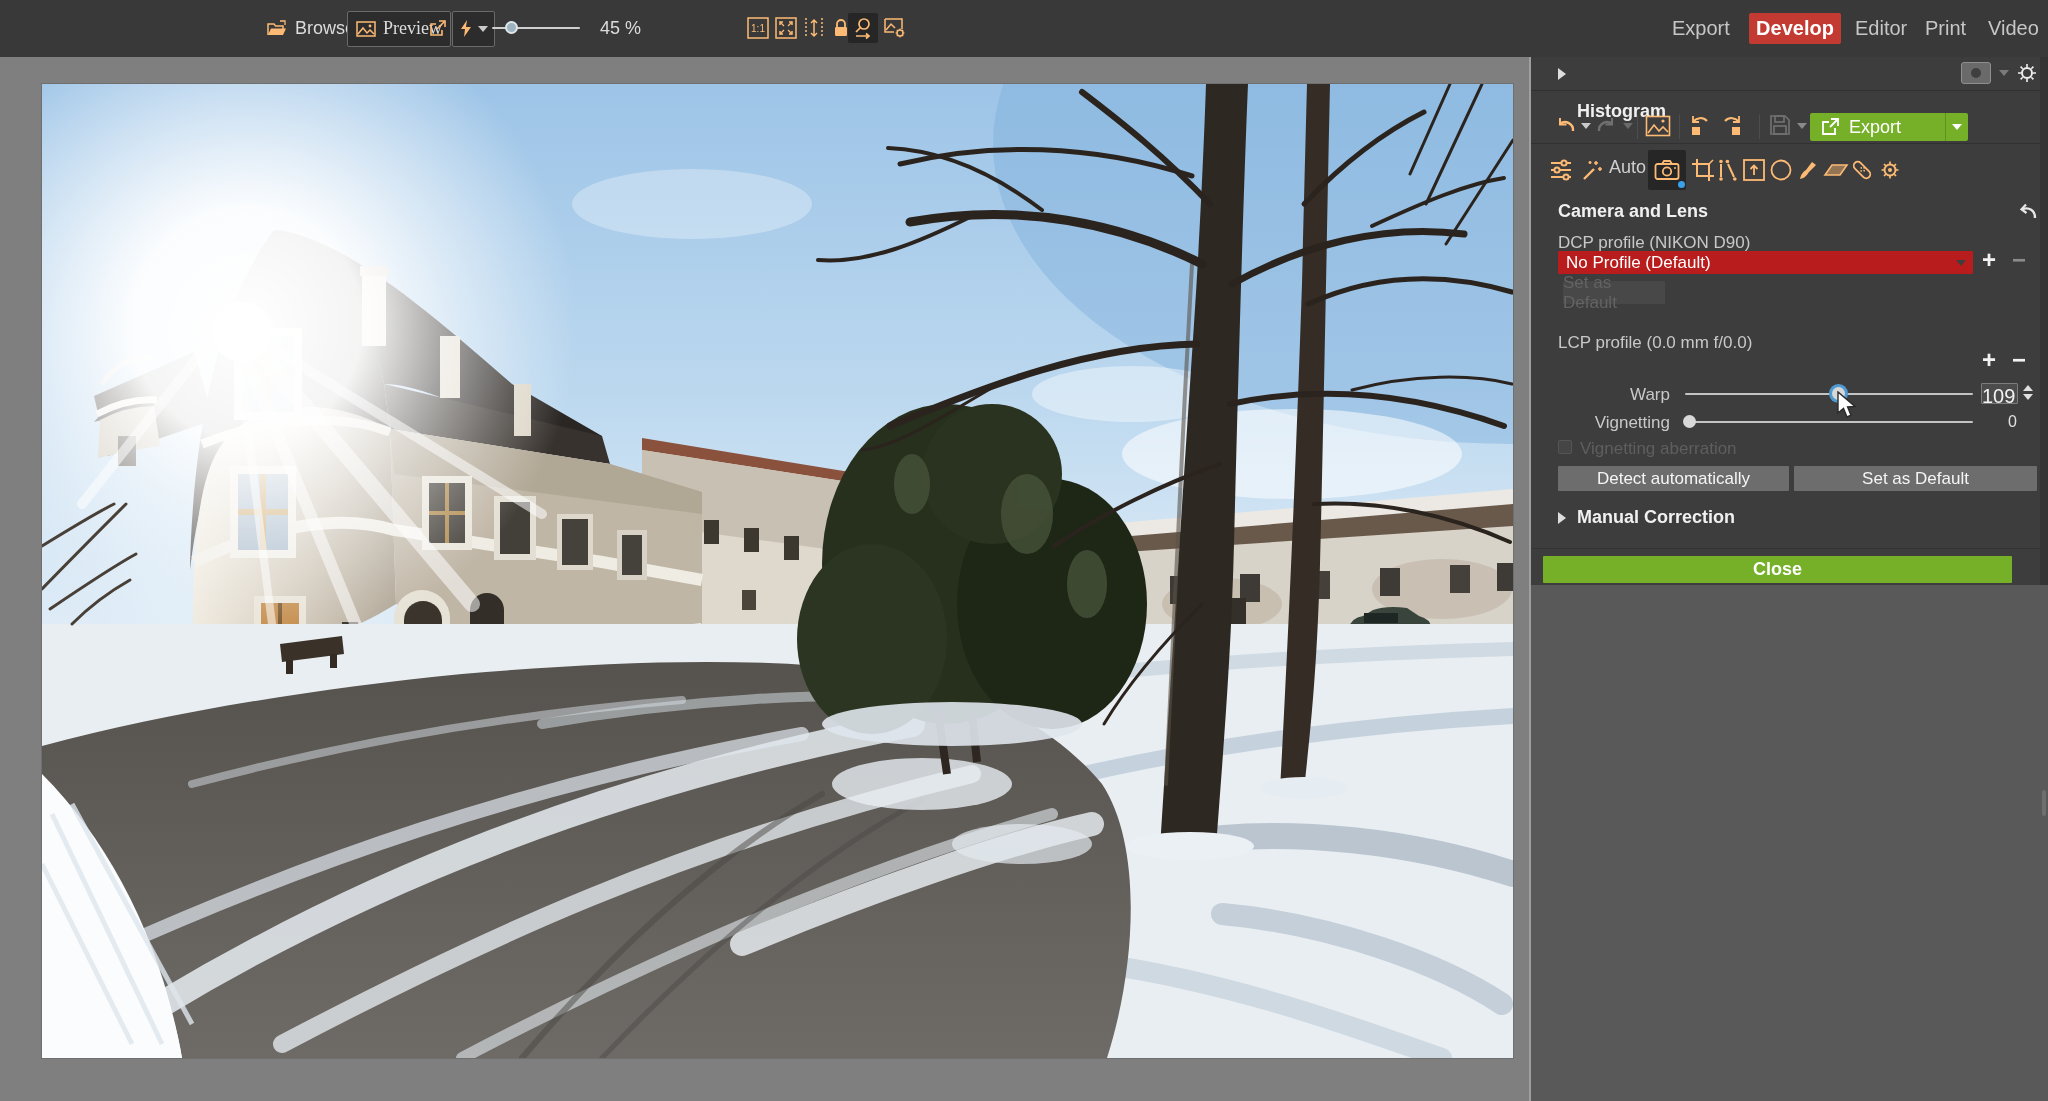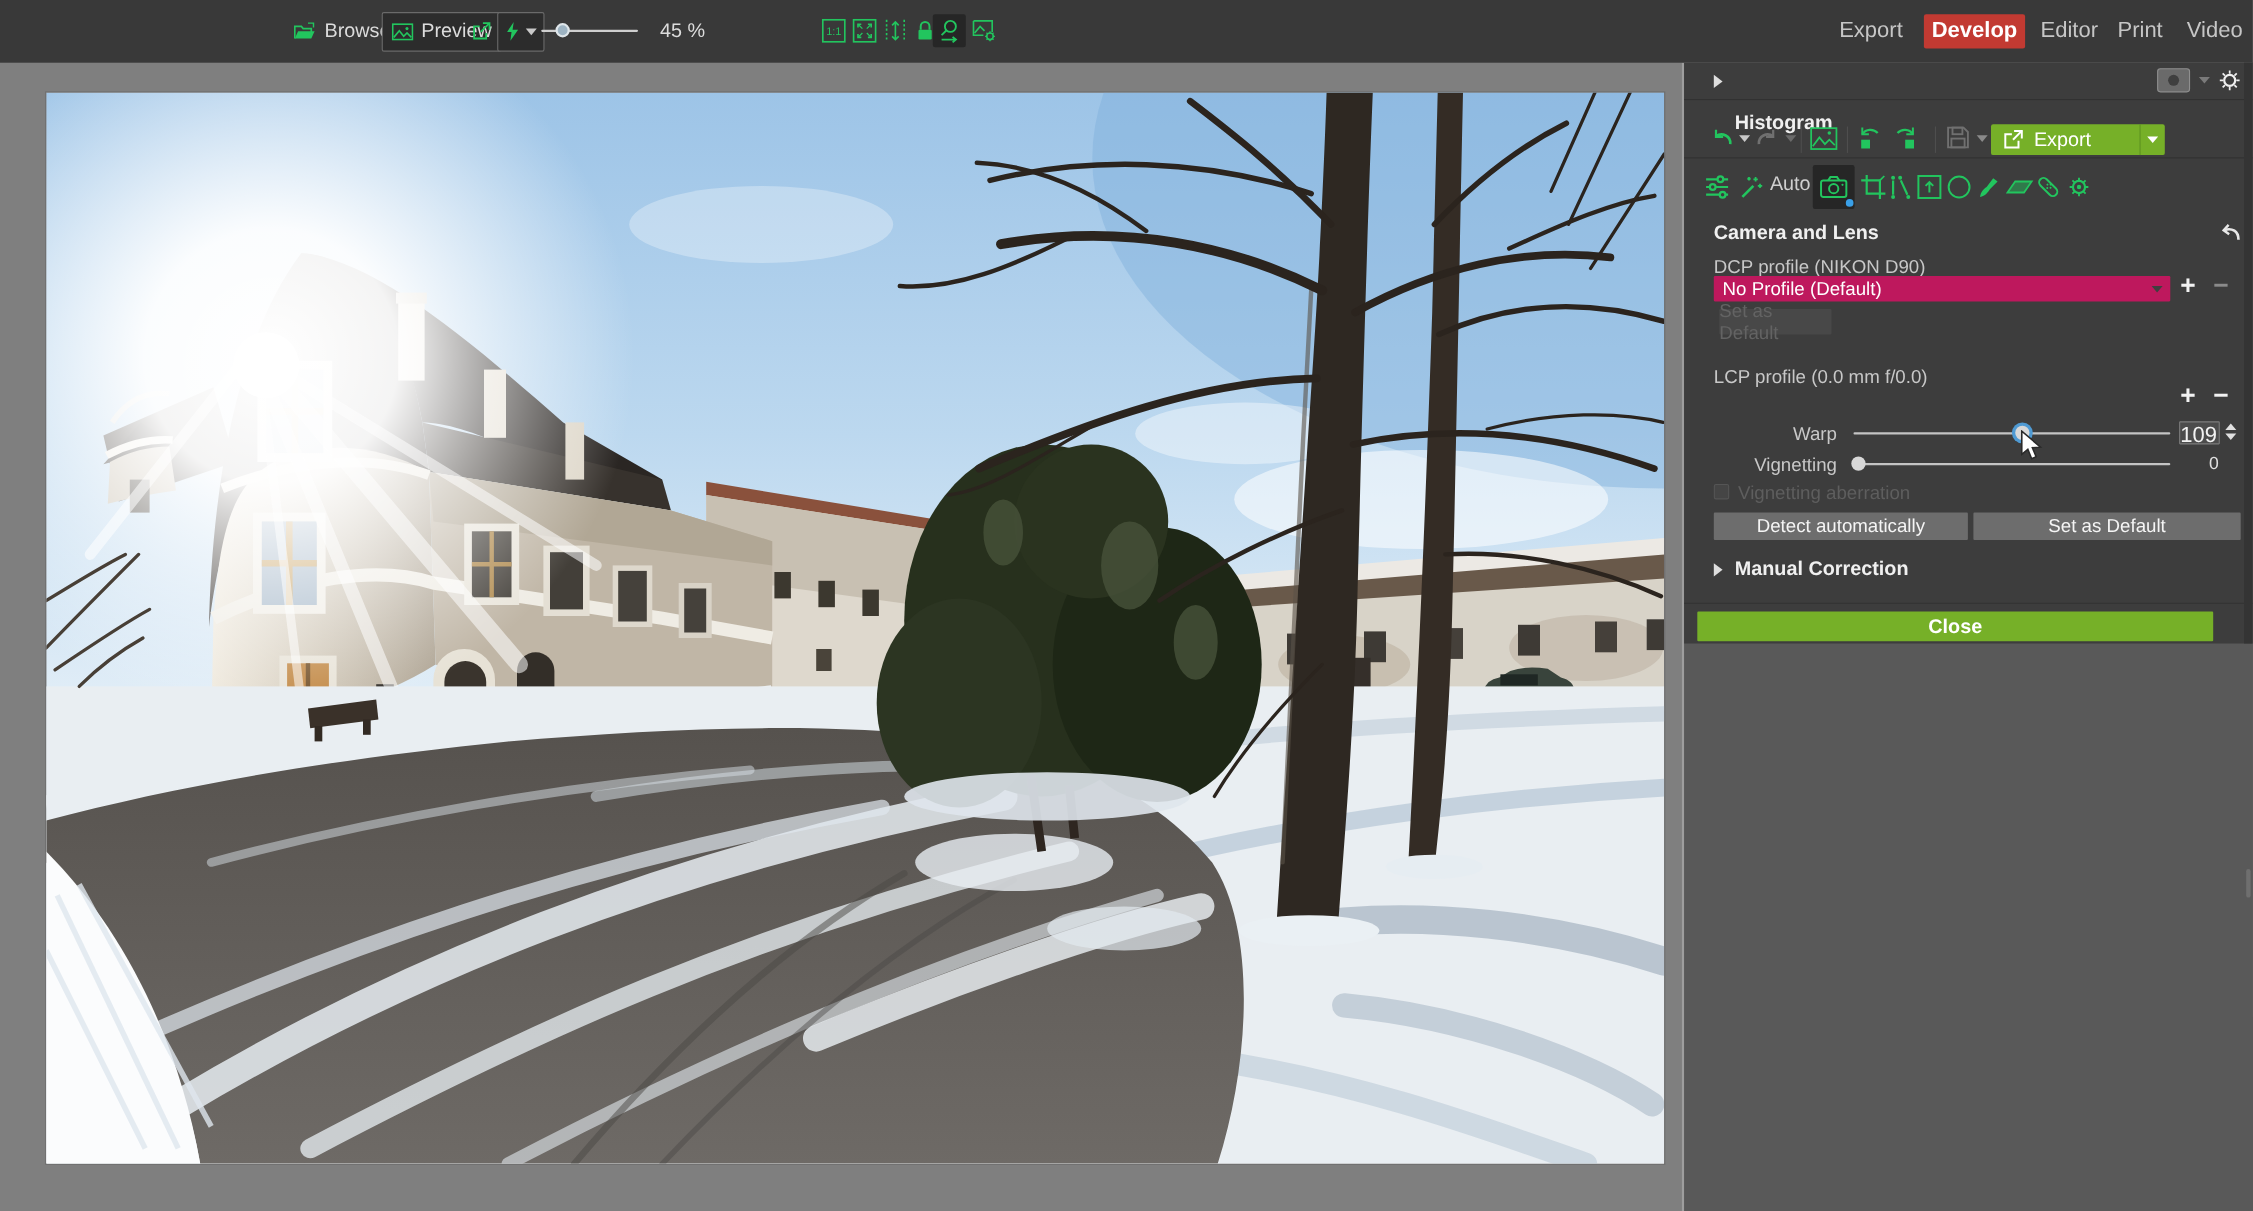--- a/index.html
+++ b/index.html
@@ -2,23 +2,23 @@
 <html style="--green: #76b028; --red: #c23a32; --blue: #4f9ad3;"><head>
 <meta charset="utf-8">
 <style>
   html,body{margin:0;padding:0;background:#222;}
   .app{position:relative;width:2048px;height:1101px;background:#7f7f7f;overflow:hidden;
        font-family:"Liberation Sans","DejaVu Sans",sans-serif;-webkit-font-smoothing:antialiased;}
   
   .topbar{position:absolute;left:0;top:0;width:2048px;height:57px;background:#393939;z-index:5;}
   .topbar *{box-sizing:border-box;}
   .tb{position:absolute;display:flex;align-items:center;height:57px;color:#dcdcdc;font-size:18px;}
-  .tb-btn{display:flex;align-items:center;gap:7px;padding:0 8px;height:36px;border:1px solid transparent;border-radius:2px;}
+  .tb-btn{display:flex;align-items:center;gap:7px;padding:0 8px;height:36px;border:1px solid transparent;border-radius:2px;font-family:Liberation Serif, serif;}
   .tb-btn.pressed{background:#2c2c2c;border-color:#6a6a6a;}
-  .icon{display:inline-flex;color:#22c55e;}
+  .icon{display:inline-flex;color:#fdba74;}
   .icon svg{display:block;}
   .icon.disabled{color:#707070;}
   .caret{width:0;height:0;border-left:5px solid transparent;border-right:5px solid transparent;border-top:6px solid #c9c9c9;display:inline-block;}
   .caret.dark{border-top-color:#3f3f3f;}
   .caret.dim{border-top-color:#7a7a7a;}
   .zoom-track{position:absolute;top:27px;width:88px;height:2px;background:#cfcfcf;border-radius:1px;}
   .zoom-handle{position:absolute;top:21px;width:13px;height:13px;border-radius:50%;background:#9db3c2;border:2px solid #dfe6ea;}
   .tool-box{position:absolute;top:13px;width:30px;height:30px;display:flex;align-items:center;justify-content:center;border-radius:2px;}
   .tool-box.pressed{background:#262626;}
   .tabs-label{position:absolute;height:57px;display:flex;align-items:center;font-size:20px;color:#c6c6c6;}
@@ -30,21 +30,21 @@
   .vdivider{position:absolute;left:1529px;top:57px;width:2px;height:1044px;background:#9e9e9e;z-index:4;}
   
   .panel{position:absolute;left:1531px;top:57px;width:517px;height:1044px;background:#595959;z-index:5;}
   .panel *{box-sizing:border-box;}
   .panel-top{position:absolute;left:0;top:0;width:517px;height:528px;background:#3d3d3d;}
   .p-abs{position:absolute;}
   .hsep{position:absolute;left:0;width:517px;height:1px;background:#313131;}
   .chev{width:0;height:0;border-top:6px solid transparent;border-bottom:6px solid transparent;border-left:8px solid #dedede;}
   .sect-title{font-size:18px;font-weight:bold;color:#f0f0f0;}
   .p-label{font-size:17px;color:#c8c8c8;}
-  .dropdown{position:absolute;height:23px;background:#be185d;color:#ffffff;font-size:17px;display:flex;align-items:center;
+  .dropdown{position:absolute;height:23px;background:#b91c1c;color:#ffffff;font-size:17px;display:flex;align-items:center;
     padding:0 26px 0 8px;border-radius:1px;white-space:nowrap;overflow:hidden;}
   .dropdown .caret{position:absolute;right:7px;top:9px;}
   .pm{position:absolute;font-size:24px;font-weight:bold;color:#f2f2f2;line-height:22px;width:24px;text-align:center;}
   .pm.disabled{color:#8b8b8b;}
   .gbtn{position:absolute;background:#6d6d6d;color:#f5f5f5;font-size:17px;display:flex;align-items:center;justify-content:center;border-radius:1px;}
   .gbtn.disabled{background:#484848;color:#636363;}
   .sl-track{position:absolute;height:2px;background:#c4c4c4;border-radius:1px;}
   .sl-handle{position:absolute;width:13px;height:13px;border-radius:50%;background:#d8d8d8;}
   .sl-handle.focus{box-shadow:0 0 0 3px var(--blue);}
   .val-box{position:absolute;width:37px;height:21px;background:#4c4c4c;border:1px solid #7c7c7c;color:#f2f2f2;

